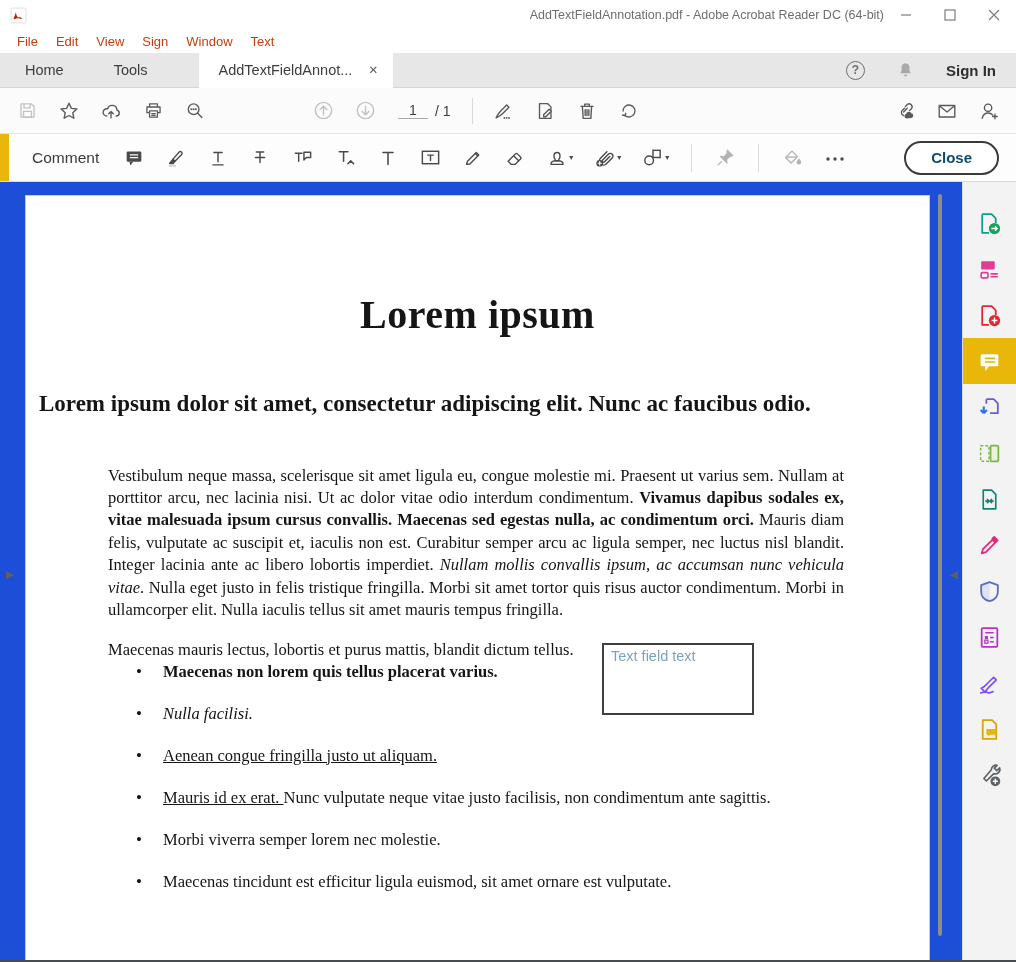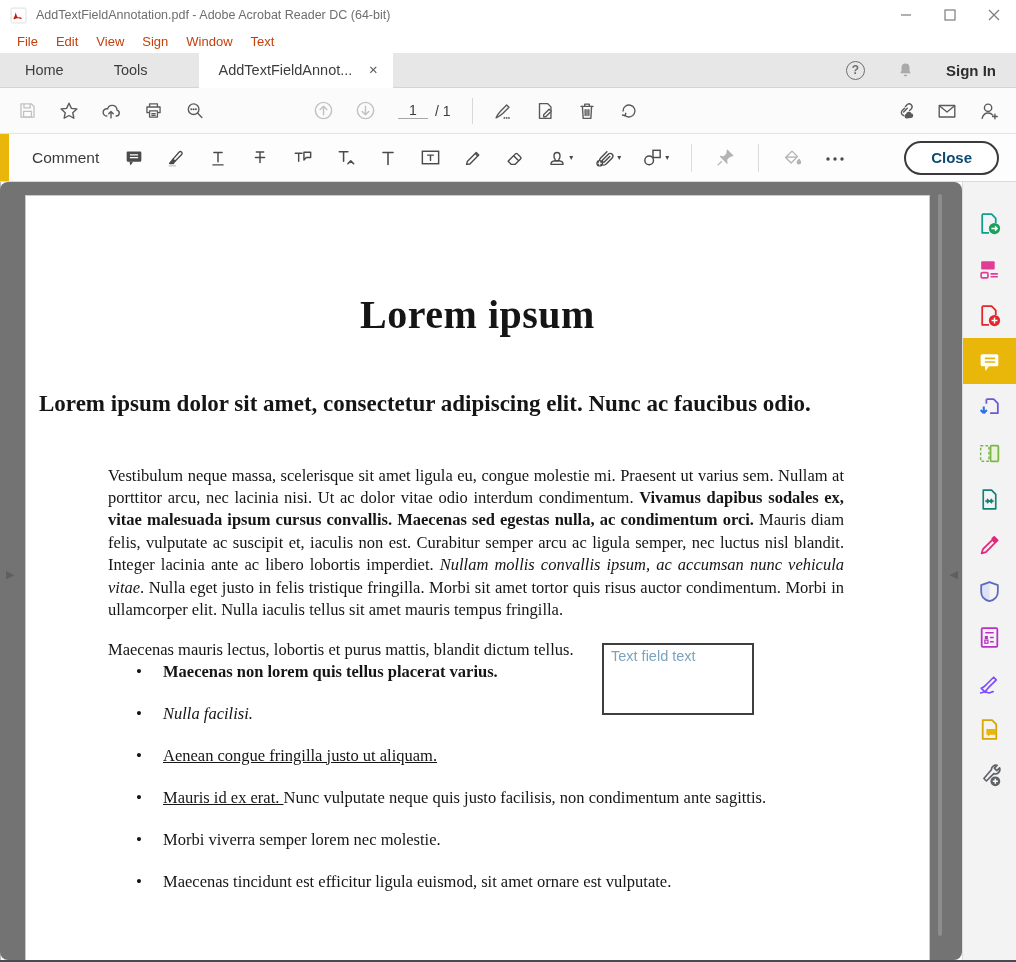--- a/index.html
+++ b/index.html
@@ -3,21 +3,21 @@
 <meta charset="utf-8">
 <style>
   * { box-sizing: border-box; margin: 0; padding: 0; }
   body { margin: 0; background: #888; font-family: "Liberation Sans", "DejaVu Sans", sans-serif; }
   .app { position: relative; width: 1016px; height: 962px; background: #fff; overflow: hidden;
          box-shadow: inset 0 0 0 1px #b9b9b9; }
 
   
   .titlebar { height: 30px; display: flex; align-items: center; background: #fff; }
   .pdficon { margin-left: 10px; display: flex; }
-  .win-title { margin-left: 9px; font-size: 12.5px; color: #6e6e6e; flex: 1; white-space: nowrap; }
+  .win-title { margin-left: 9px; font-size: 12.5px; color: #6e6e6e; flex: 1; white-space: nowrap; text-align: right; }
   .win-controls { display: flex; height: 100%; }
   .win-btn { width: 44px; height: 100%; display: flex; align-items: center; justify-content: center;
              background: none; border: 0; color: #7c7c7c; }
 
   
   .menubar { height: 23px; display: flex; align-items: center; padding-left: 8px; background: #fff;
              font-size: 13px; color: #c2410c; }
   .menu-item { padding: 2px 9px; cursor: default; }
 
   
@@ -61,21 +61,21 @@
   .caret { font-size: 8px; color: #4a4a4a; margin-left: 1px; }
   .caret::before { content: "▾"; }
   .cdiv { width: 1px; height: 28px; background: #dcdcdc; margin: 0 12px; }
   .close-btn { margin-left: auto; margin-right: 17px; height: 34px; padding: 0 25px;
                border: 2px solid #3a3a3a; border-radius: 18px; background: #fff;
                font-size: 15px; font-weight: 700; color: #0c4a6e; font-family: inherit; }
 
   
   .content { position: absolute; top: 182px; left: 0; right: 0; bottom: 0; display: flex;
              border-bottom: 2px solid #474c50; }
-  .viewport { flex: 1; position: relative; background: #737373; overflow: hidden; border-radius: 8px; }
+  .viewport { flex: 1; position: relative; background: #1d4ed8; overflow: hidden; }
 
   .panel-toggle { position: absolute; top: 382px; background: none; border: 0; color: #5f5f5f;
                   font-size: 11px; padding: 4px; }
   .toggle-left  { left: 2px; }  .toggle-left::before  { content: "▶"; }
   .toggle-right { right: 0px; } .toggle-right::before { content: "◀"; }
 
   .scrollbar { position: absolute; right: 19px; top: 12px; width: 5px; height: 742px; }
   .scroll-thumb { width: 4px; height: 100%; background: #8d8d8d; border-radius: 3px; }
 
   
@@ -386,21 +386,21 @@
 
       <div class="page">
         <div class="doc-title">Lorem ipsum</div>
         <div class="doc-h2">Lorem ipsum dolor sit amet, consectetur adipiscing elit. Nunc ac faucibus odio.</div>
         <p class="doc-p"><span>Vestibulum neque massa, scelerisque sit amet ligula eu, congue molestie mi. Praesent ut varius sem. Nullam at porttitor arcu, nec lacinia nisi. Ut ac dolor vitae odio interdum condimentum. </span><span class="seg-b">Vivamus dapibus sodales ex, vitae malesuada ipsum cursus convallis. Maecenas sed egestas nulla, ac condimentum orci.</span><span> Mauris diam felis, vulputate ac suscipit et, iaculis non est. Curabitur semper arcu ac ligula semper, nec luctus nisl blandit. Integer lacinia ante ac libero lobortis imperdiet. </span><span class="seg-i">Nullam mollis convallis ipsum, ac accumsan nunc vehicula vitae</span><span>. Nulla eget justo in felis tristique fringilla. Morbi sit amet tortor quis risus auctor condimentum. Morbi in ullamcorper elit. Nulla iaculis tellus sit amet mauris tempus fringilla.</span></p>
         <p class="doc-p2">Maecenas mauris lectus, lobortis et purus mattis, blandit dictum tellus.</p>
         <ul class="doc-ul">
           <li><span class="seg-b">Maecenas non lorem quis tellus placerat varius.</span></li>
           <li><span class="seg-i">Nulla facilisi.</span></li>
           <li><span class="seg-u">Aenean congue fringilla justo ut aliquam.</span></li>
-          <li><span class="seg-u">Mauris id ex erat. </span><span>Nunc vulputate neque quis justo facilisis, non condimentum ante sagittis.</span></li>
+          <li><span class="seg-u">Mauris id ex erat. </span><span>Nunc vulputate neque vitae justo facilisis, non condimentum ante sagittis.</span></li>
           <li><span>Morbi viverra semper lorem nec molestie.</span></li>
           <li><span>Maecenas tincidunt est efficitur ligula euismod, sit amet ornare est vulputate.</span></li>
         </ul>
         <div class="text-field">Text field text</div>
       </div>
 
       <button class="panel-toggle toggle-left"></button>
       <div class="scrollbar">
           <div class="scroll-thumb"></div>
         </div>

